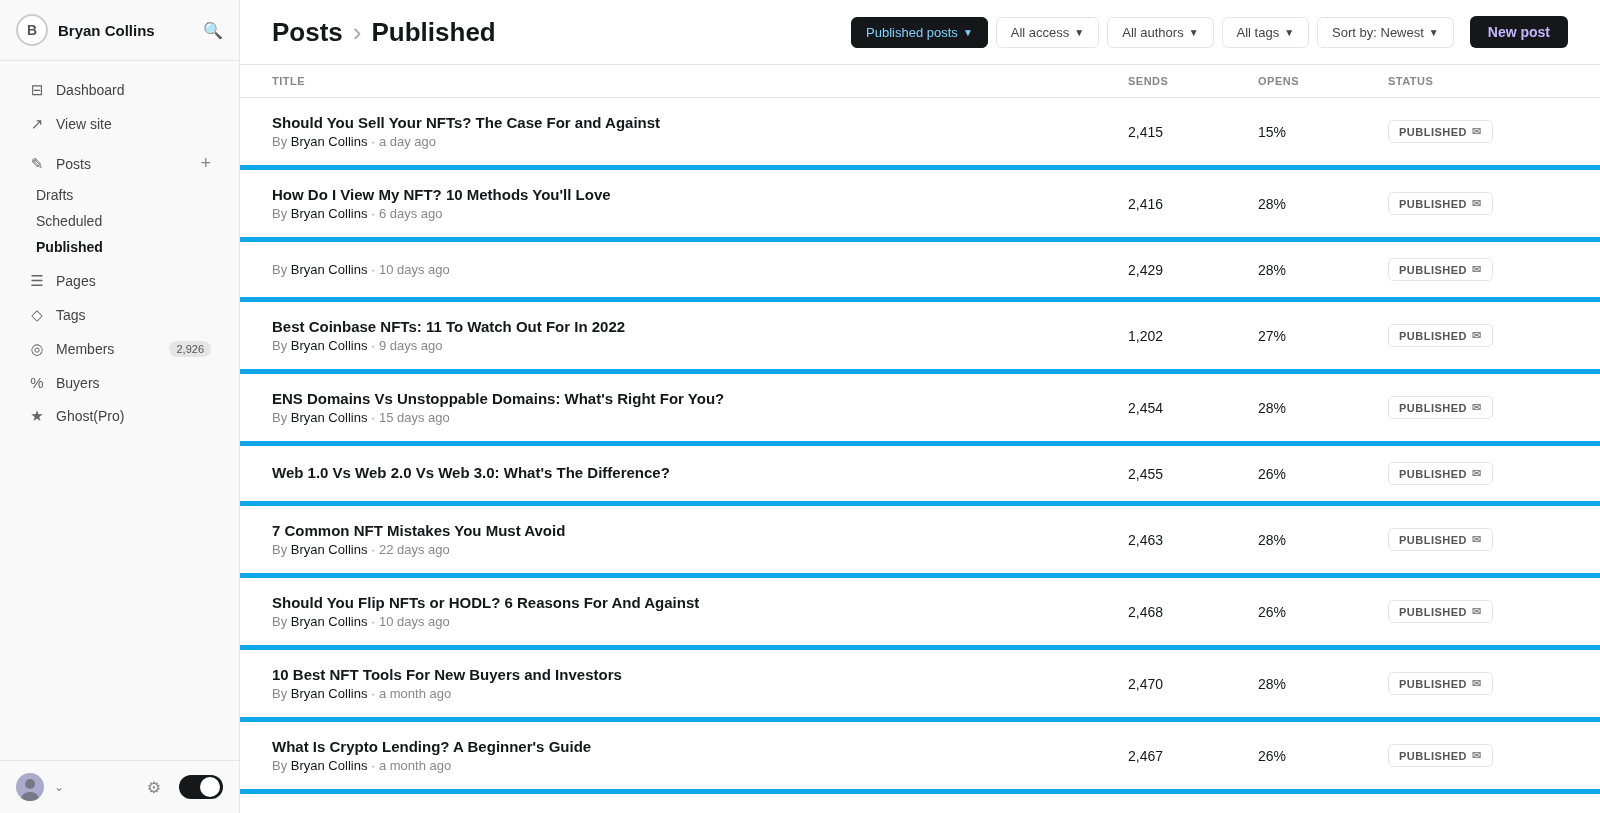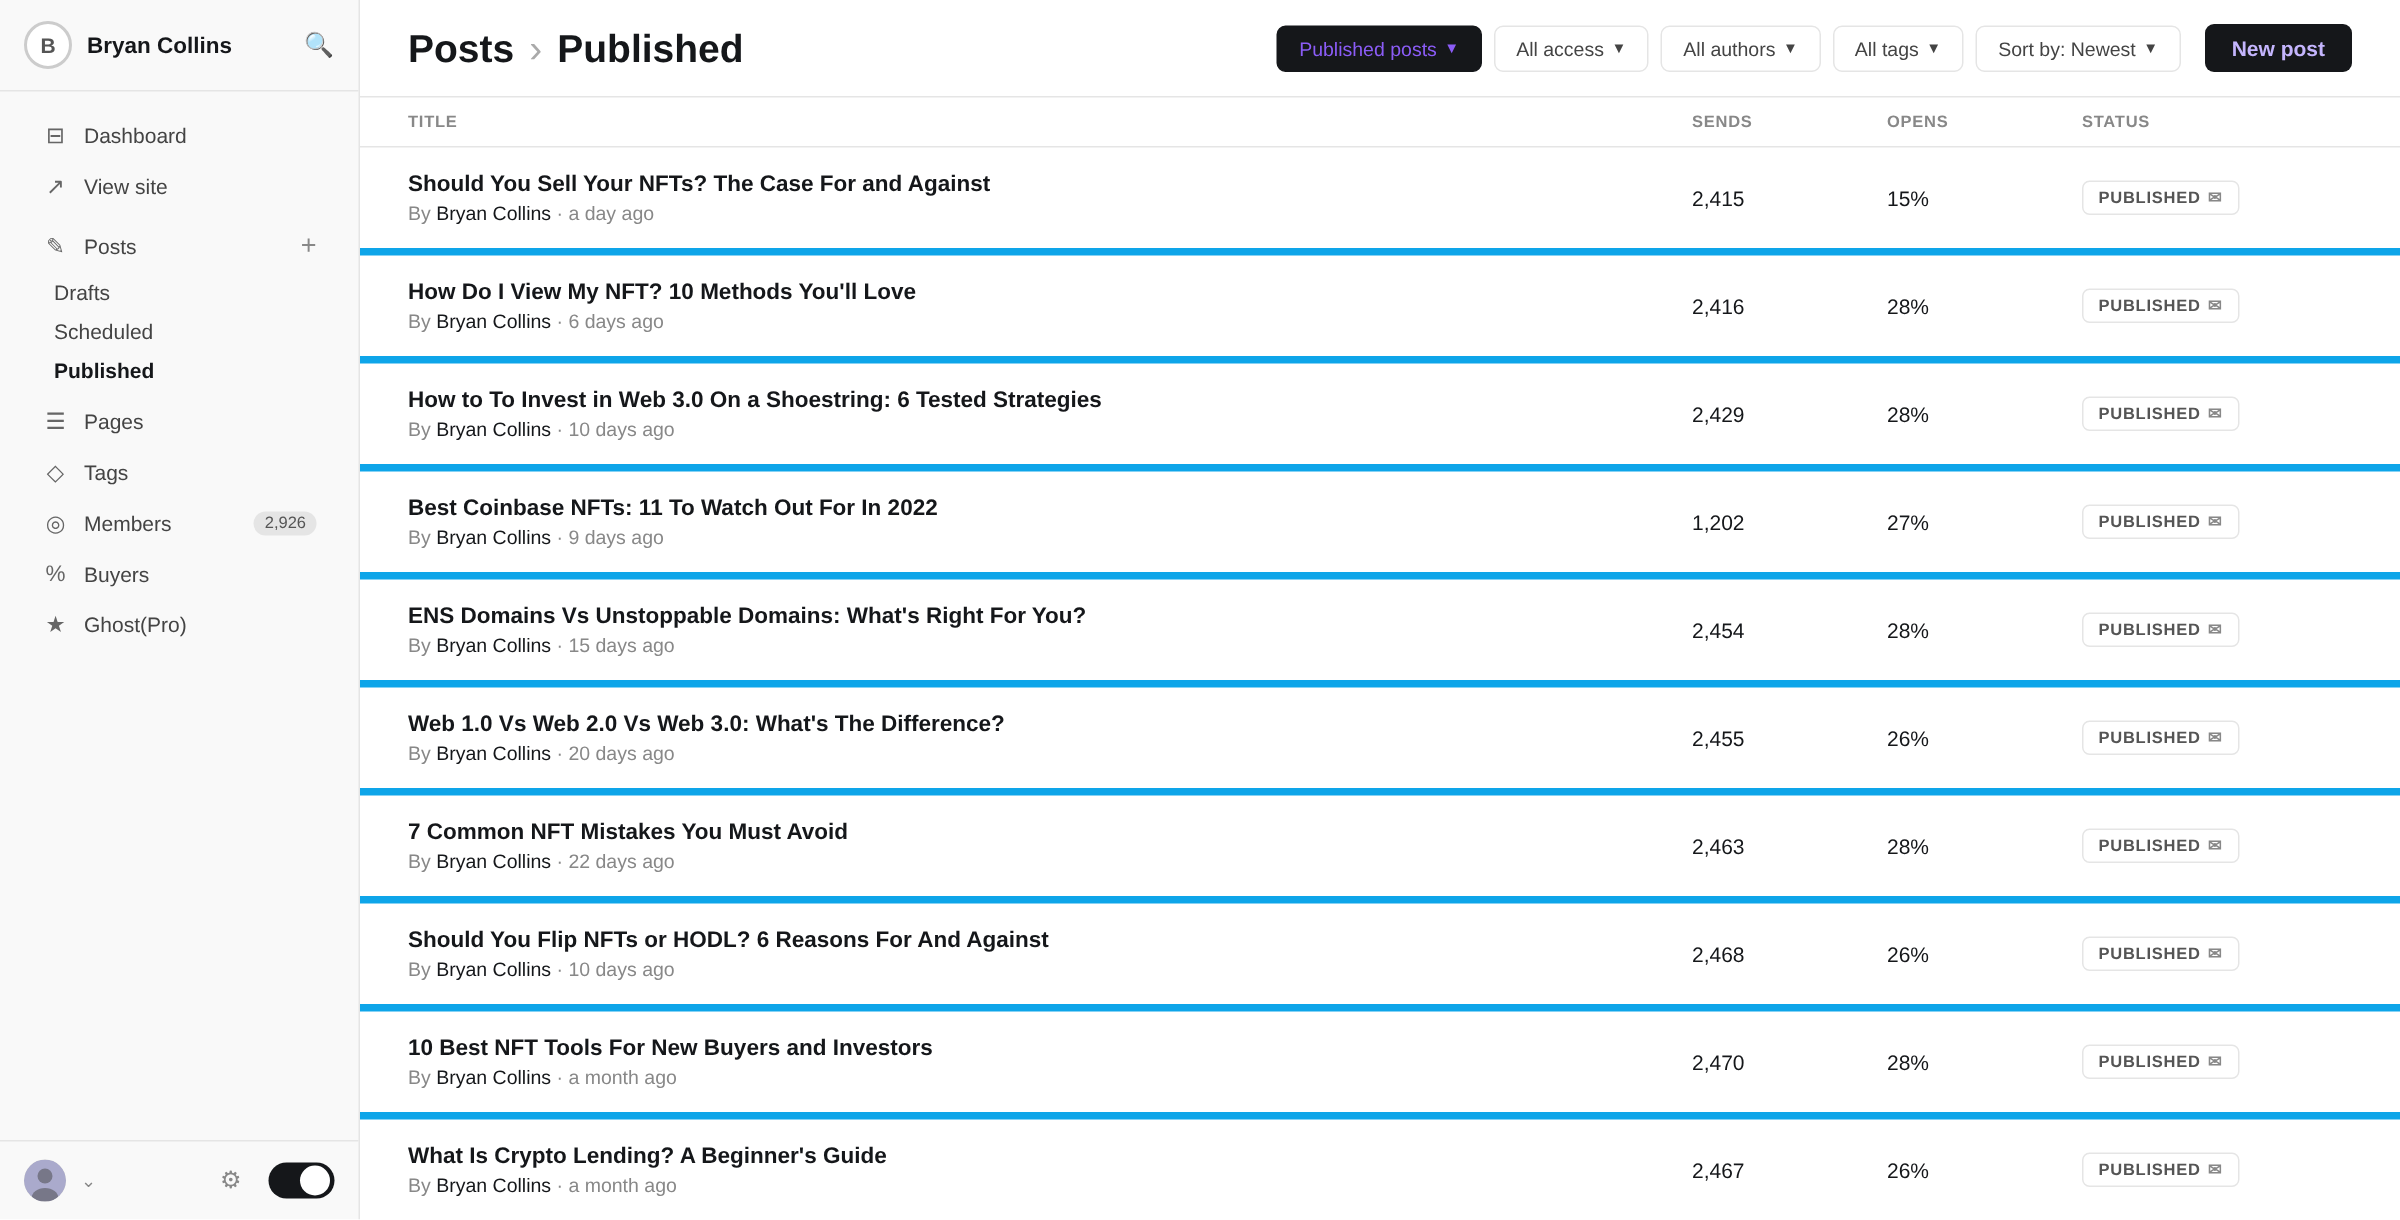--- a/index.html
+++ b/index.html
@@ -121,21 +121,21 @@
     .filter-btn {
       display: flex; align-items: center; gap: 5px;
       padding: 7px 14px;
       border: 1px solid #e5e5e5;
       border-radius: 6px;
       background: #fff;
       font-size: 13px; color: #444;
       cursor: pointer;
     }
     .filter-btn.active {
-      background: #15171a; color: #8b5cf6; border-color: #15171a;
+      background: #15171a; color: #7dd3fc; border-color: #15171a;
     }
     .filter-btn .chevron { font-size: 10px; color: inherit; }
     .new-post-btn {
       background: #15171a;
       color: #c4b5fd;
       border: none;
       border-radius: 6px;
       padding: 8px 18px;
       font-size: 14px; font-weight: 600;
       cursor: pointer;
@@ -322,21 +322,20 @@
     <div class="col-opens">28%</div>
     <div class="col-status">
       <span class="status-badge">
         PUBLISHED
         <span class="email-icon">✉</span>
       </span>
     </div>
   </div>
         <div class="table-row">
     <div>
-      <div class="post-title">How to To Invest in Web 3.0 On a Shoestring: 6 Tested Strategies</div>
       <div class="post-meta">By <span>Bryan Collins</span> · 10 days ago</div>
     </div>
     <div class="col-sends">2,429</div>
     <div class="col-opens">28%</div>
     <div class="col-status">
       <span class="status-badge">
         PUBLISHED
         <span class="email-icon">✉</span>
       </span>
     </div>
@@ -365,21 +364,20 @@
     <div class="col-status">
       <span class="status-badge">
         PUBLISHED
         <span class="email-icon">✉</span>
       </span>
     </div>
   </div>
         <div class="table-row">
     <div>
       <div class="post-title">Web 1.0 Vs Web 2.0 Vs Web 3.0: What's The Difference?</div>
-      <div class="post-meta">By <span>Bryan Collins</span> · 20 days ago</div>
     </div>
     <div class="col-sends">2,455</div>
     <div class="col-opens">26%</div>
     <div class="col-status">
       <span class="status-badge">
         PUBLISHED
         <span class="email-icon">✉</span>
       </span>
     </div>
   </div>

